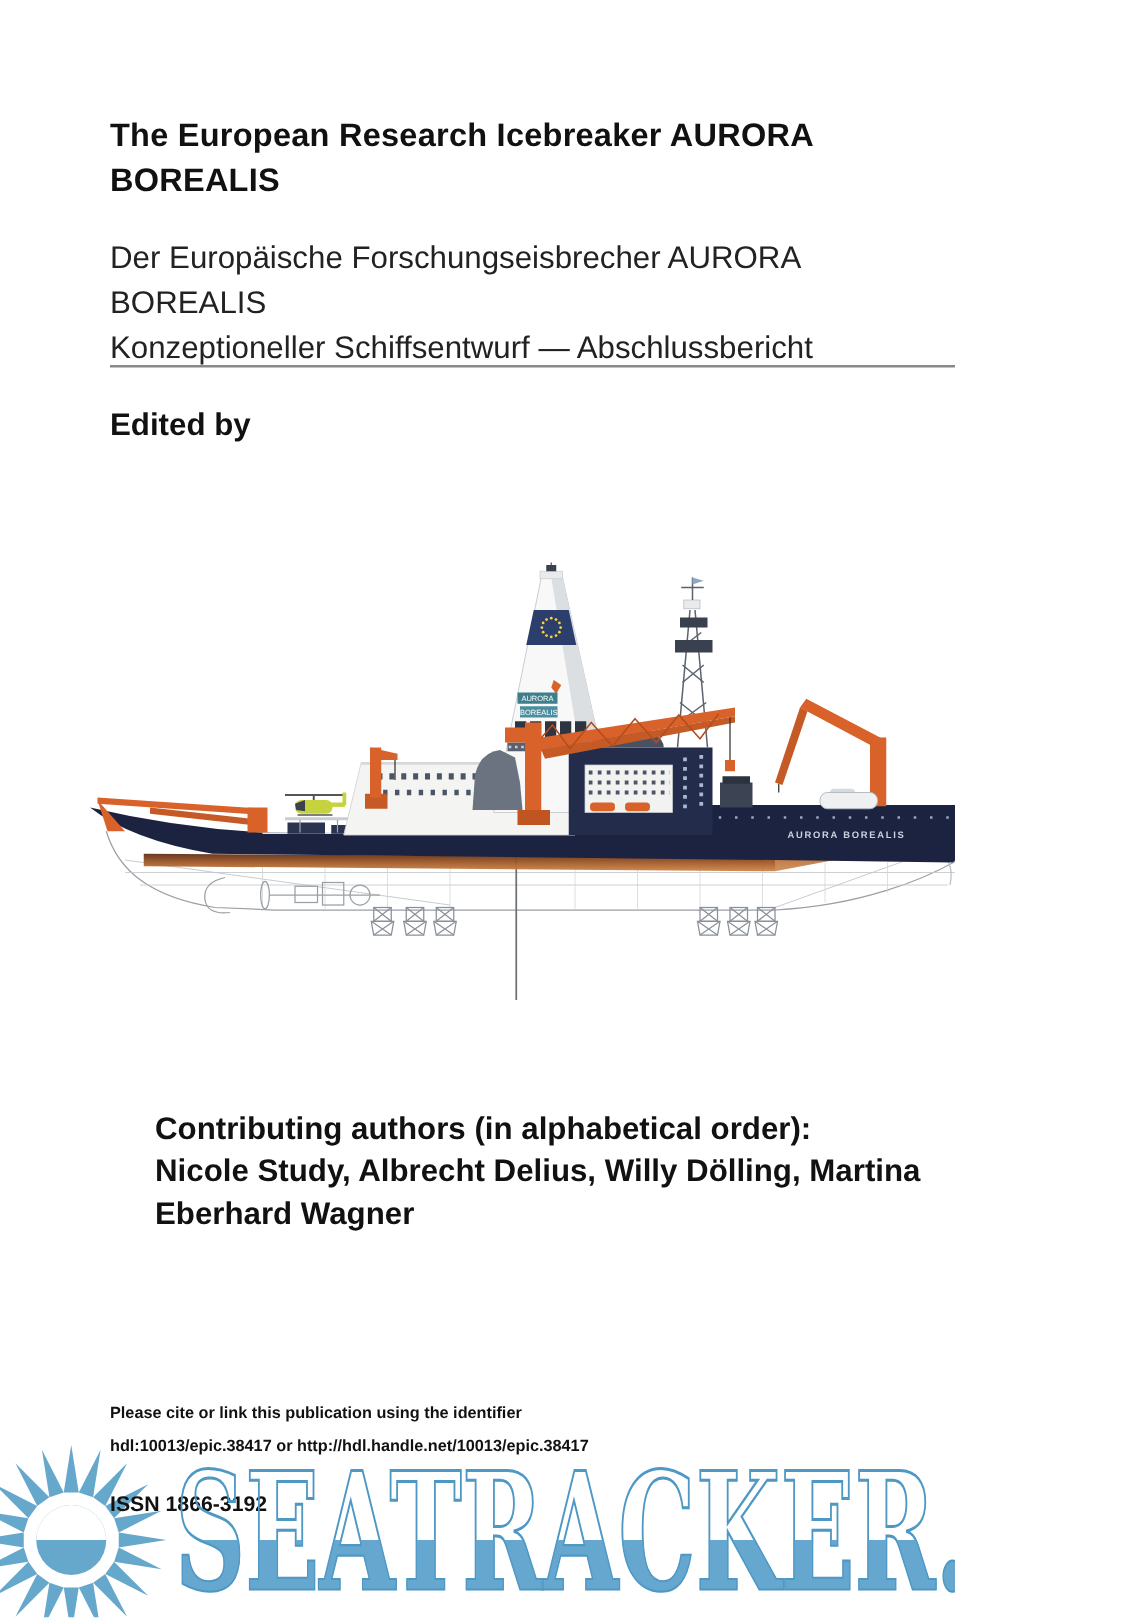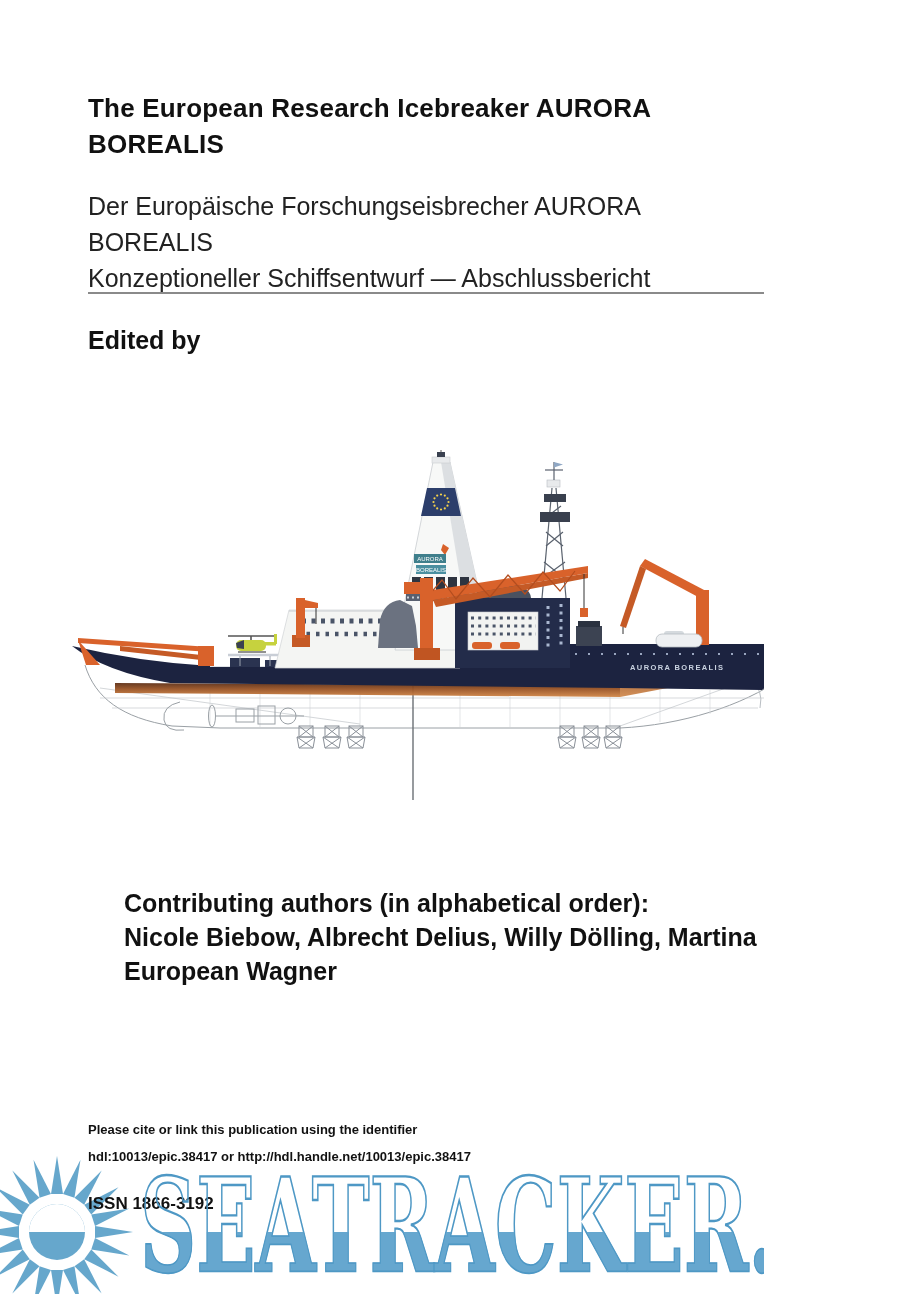--- a/index.html
+++ b/index.html
@@ -252,22 +252,22 @@
     <g>
       <rect x="604" y="181" width="20" height="6" rx="3" fill="#d5dade"></rect>
       <rect x="596" y="184" width="46" height="13" rx="6" fill="#eef0f2" stroke="#b6bcc2" stroke-width="0.8"></rect>
     </g>
 
     <text x="570" y="220" font-size="7.5" font-weight="bold" letter-spacing="1.4" fill="#c9d2e0">AURORA BOREALIS</text>
   </svg>
 
   <div class="abs z2 contrib">
     <div>Contributing authors (in alphabetical order):</div>
-    <div>Nicole Biebow, Albrecht Delius, Willy Dölling, Martina</div>
-    <div>European Wagner</div>
+    <div>Nicole Study, Albrecht Delius, Willy Dölling, Martina</div>
+    <div>Eberhard Wagner</div>
   </div>
 
   <div class="abs z2 cite">
     <div>Please cite or link this publication using the identifier</div>
     <div>hdl:10013/epic.38417 or http://hdl.handle.net/10013/epic.38417</div>
   </div>
 
   <div class="abs z2 issn">ISSN 1866-3192</div>
 
   <svg class="abs wm-text" width="774" height="131" viewBox="0 0 774 131">

